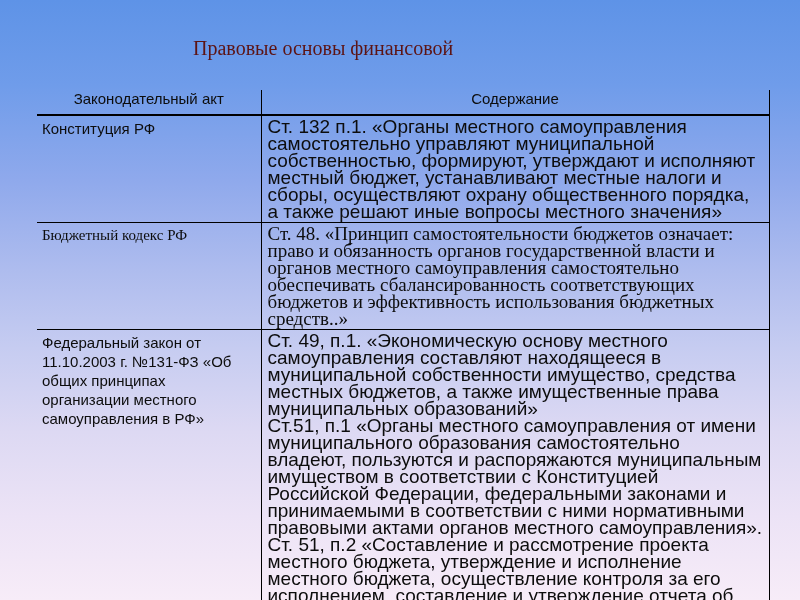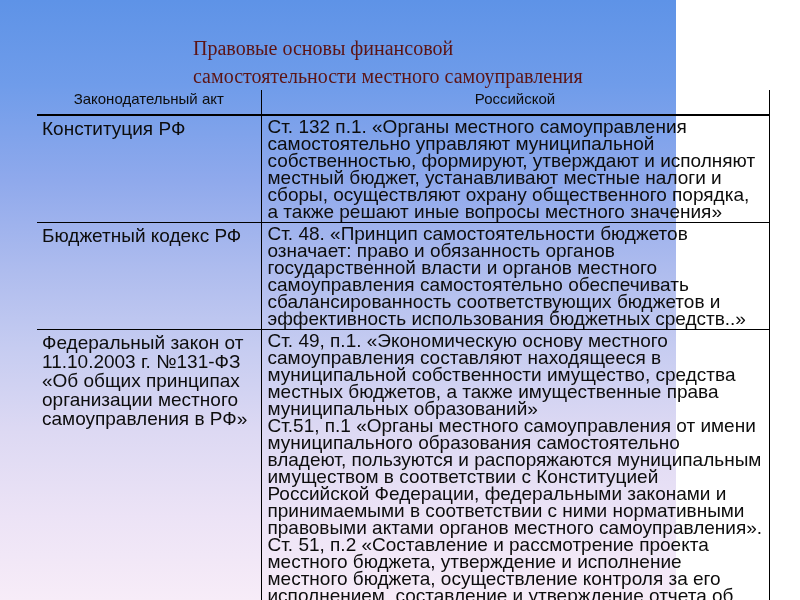--- a/index.html
+++ b/index.html
@@ -2,21 +2,21 @@
 <html><head>
 <meta charset="utf-8">
 <style>
   html, body {
     margin: 0; padding: 0;
     width: 800px; height: 600px;
     overflow: hidden;
   }
   .slide {
     position: relative;
-    width: 676px; height: 600px;
+    width: 800px; height: 600px;
     background: linear-gradient(to bottom,
       #5e93e7 0%, #6f9cea 14%, #8fa9ec 30%,
       #aebcee 45%, #c6ccf1 58%, #ddd9f3 72%,
       #ece3f6 86%, #f7ecf8 100%);
     font-family: "Liberation Sans", sans-serif;
     color: #0d0d0d;
   }
   .title {
     position: absolute;
     left: 193px; top: 34px;
@@ -44,54 +44,53 @@
   thead th {
     height: 24px;
     vertical-align: middle;
     text-align: center;
     font-size: 15px;
     padding: 0;
     border-bottom: 2px solid #000;
   }
   tbody td { border-bottom: 1.5px solid #000; }
   td.act {
-    font-size: 19px;
+    font-size: 15px;
     line-height: 19px;
     padding: 3px 6px 2px 5px;
   }
   td.content {
     font-size: 19px;
     line-height: 17px;
     padding: 2px 5px 2px 6px;
     white-space: pre-line;
   }
   tr.row-0 { height: 73px; }
   tr.row-1 { height: 44px; }
-  tr.row-2 { height: 68px; }
+  tr.row-2 { height: 68px; font-family: Liberation Serif, serif; }
   tr.row-3 { height: 263px; }
 </style>
 </head>
 <body>
 
 <div class="slide">
 
   <div class="title">
     <div>Правовые основы финансовой</div>
-    <div>самостоятельности местного самоуправления</div>
   </div>
 
   <table class="law-table">
     <colgroup>
       <col style="width:224px">
       <col style="width:508px">
     </colgroup>
     <thead>
       <tr>
         <th class="c1">Законодательный акт</th>
-        <th class="c2">Российской</th>
+        <th class="c2">Содержание</th>
       </tr>
     </thead>
     <tbody>
       <tr class="row-0">
         <td class="act c1">Конституция РФ</td>
         <td class="content c2">Ст. 132 п.1. «Органы местного самоуправления самостоятельно управляют муниципальной собственностью, формируют, утверждают и исполняют местный бюджет, устанавливают местные налоги и сборы, осуществляют охрану общественного порядка, а также решают иные вопросы местного значения»</td>
       </tr>
       <tr class="row-2">
         <td class="act c1">Бюджетный кодекс РФ</td>
         <td class="content c2">Ст. 48. «Принцип самостоятельности бюджетов означает: право и обязанность органов государственной власти и органов местного самоуправления самостоятельно обеспечивать сбалансированность соответствующих бюджетов и эффективность использования бюджетных средств..»</td>

